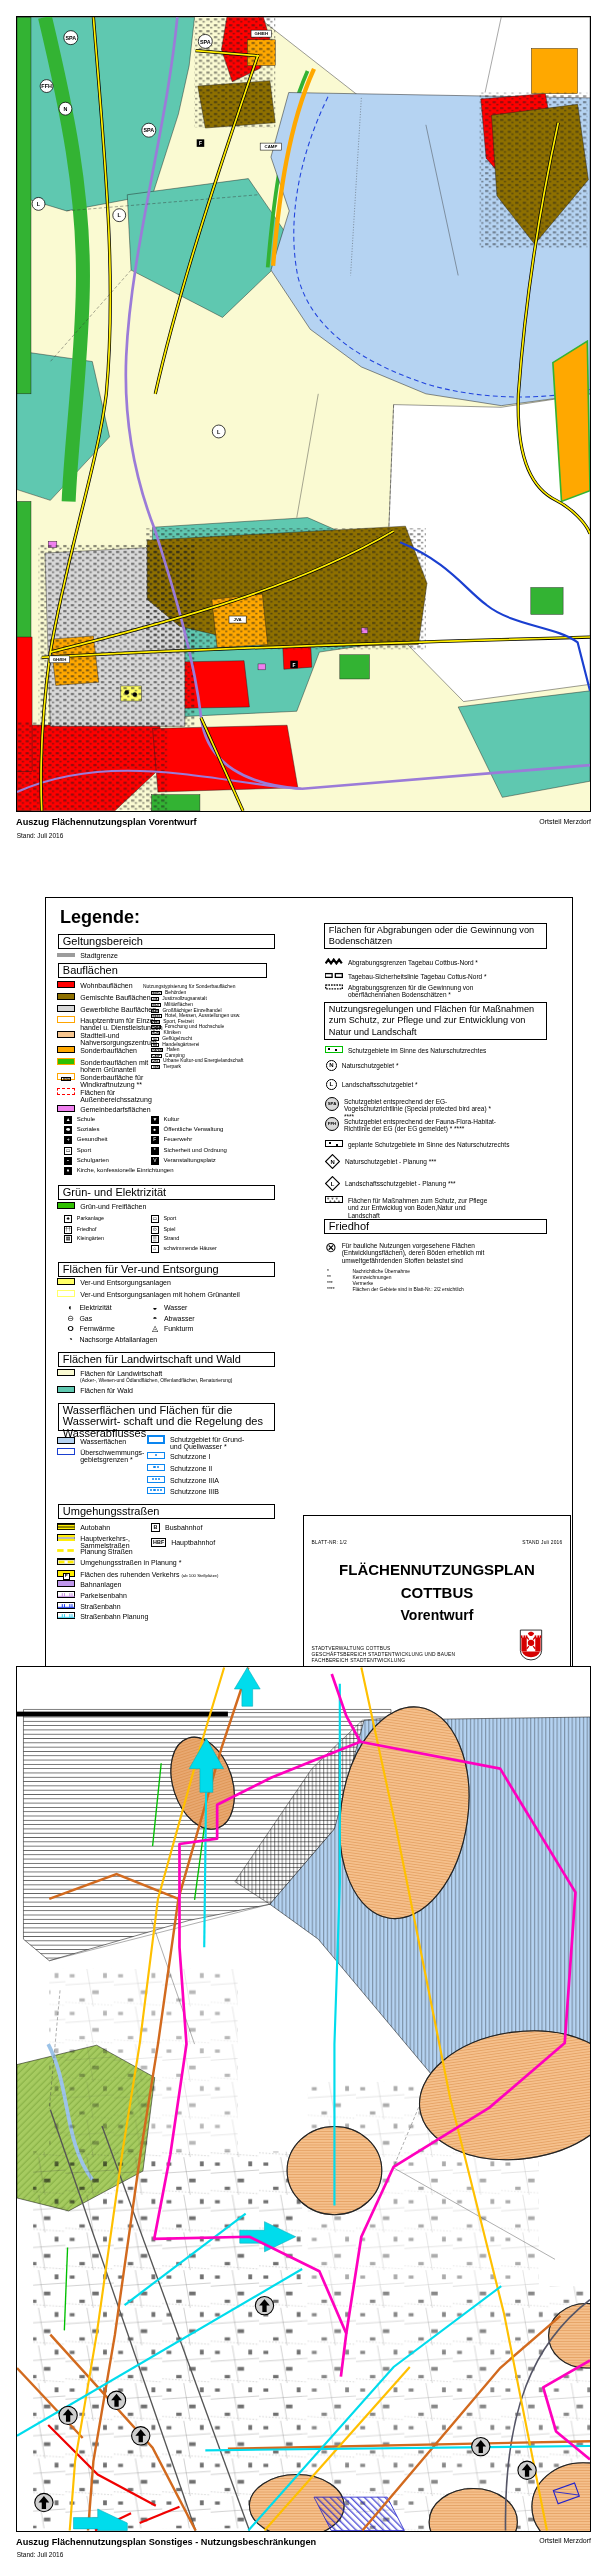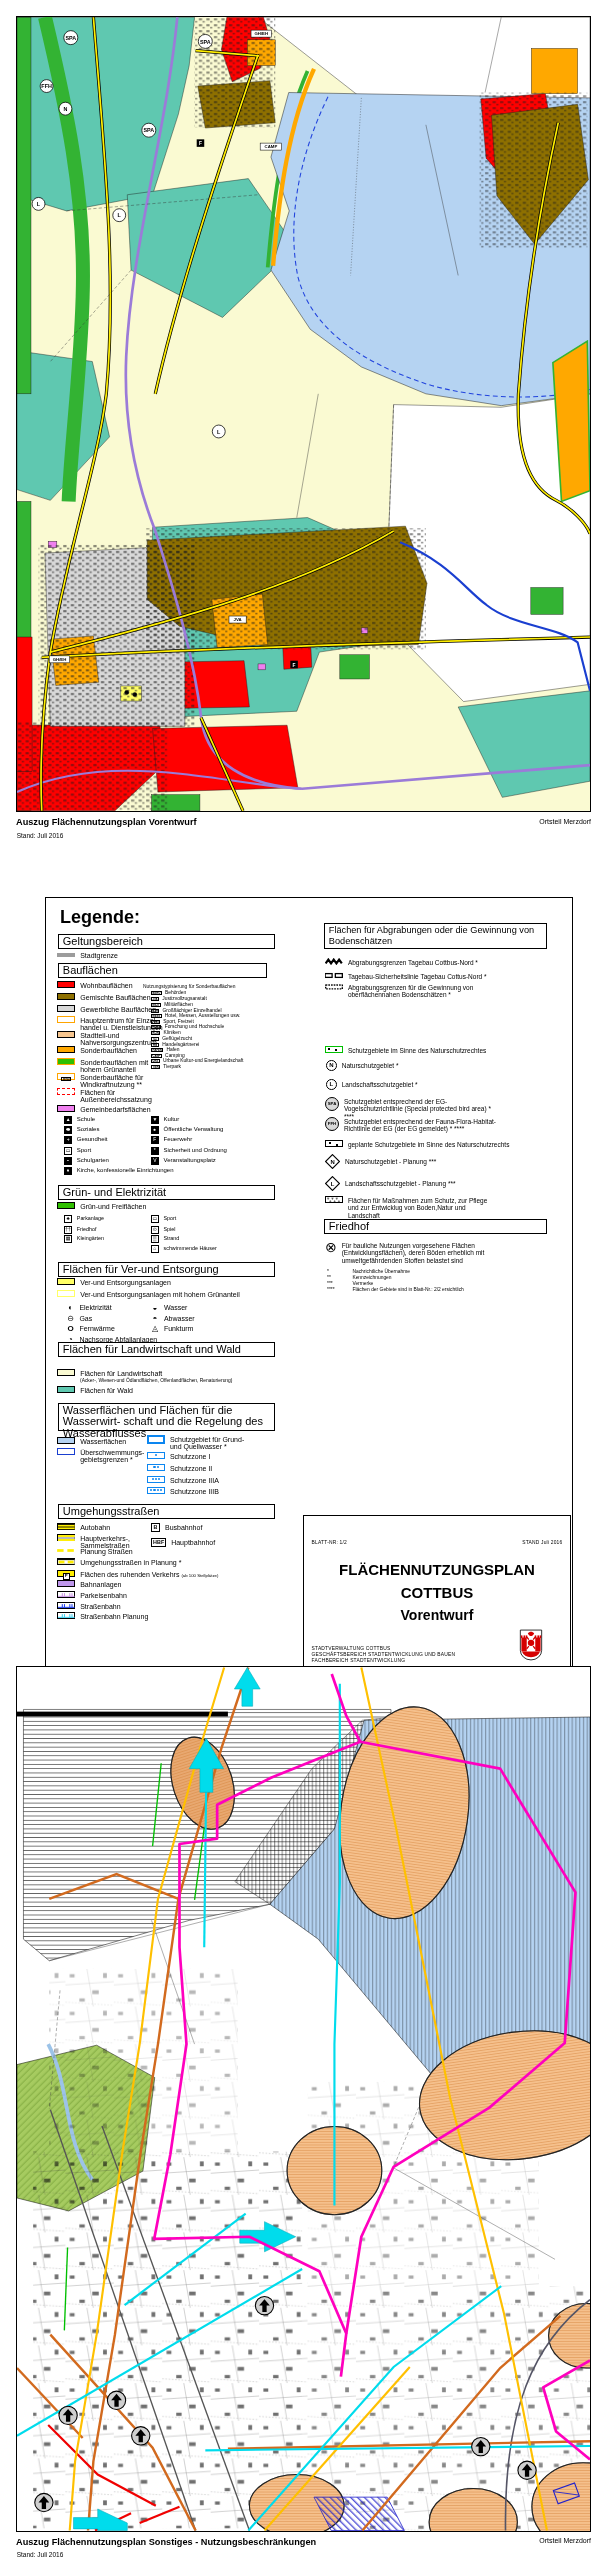--- a/index.html
+++ b/index.html
@@ -426,21 +426,21 @@
       </div>
     <div class="row" style="left:105px;top:417px;">
         <span class="icon-circ">◓</span>
         <span>Abwasser</span>
       </div>
     <div class="row" style="left:105px;top:427px;">
         <span class="icon-circ">◬</span>
         <span>Funkturm</span>
       </div>
 
-    <div class="secbox" style="left:12px;top:444px;width:217px;">Flächen für Landwirtschaft und Wald</div>
+    <div class="secbox" style="left:12px;top:454px;width:217px;">Flächen für Landwirtschaft und Wald</div>
     <div class="row" style="left:11.3px;top:471px;">
       <span class="sw" style="background: rgb(250, 250, 210);"></span>
       <span class="lbl">Flächen für Landwirtschaft</span>
     </div>
     <div class="row fineline" style="left:34px;top:480px;">
         <span>(Acker-, Wiesen-und Ödlandflächen, Offenlandflächen, Renaturierung)</span>
       </div>
     <div class="row" style="left:11.3px;top:488px;">
       <span class="sw" style="background: rgb(95, 200, 176);"></span>
       <span class="lbl">Flächen für Wald</span>
@@ -574,20 +574,21 @@
       <span class="lbl">Tagebau-Sicherheitslinie Tagebau Cottus-Nord *</span>
     </div>
     <div class="row" style="left:279px;top:85px;font-size:6.5px;">
       <span class="sw" style="border:none;"><svg width="18" height="7" viewBox="0 0 33 13">
             <rect x="1" y="4" width="31" height="7" fill="none" stroke="#000" stroke-width="2.6" stroke-dasharray="3 2"></rect>
             <line x1="2" y1="3" x2="32" y2="3" stroke="#000" stroke-width="1.4" stroke-dasharray="1 2"></line>
           </svg></span>
       <span class="lbl lbl2" style="width:130px;">Abgrabungsgrenzen für die Gewinnung von oberflächennahen Bodenschätzen *</span>
     </div>
 
+    <div class="secbox" style="left:278px;top:104px;width:223px;font-size:9.2px;line-height:11.3px;">Nutzungsregelungen und Flächen für Maßnahmen zum Schutz, zur Pflege und zur Entwicklung von Natur und Landschaft</div>
     <div class="row" style="left:279px;top:148px;font-size:6.5px;">
       <span class="sw" style="border:1.6px solid #00C000;">
           <span class="sqdot" style="left:2.2px;top:0.5px;"></span>
           <span class="sqdot" style="left:8.6px;top:2.2px;"></span>
         </span>
       <span class="lbl">Schutzgebiete im Sinne des Naturschutzrechtes</span>
     </div>
     <div class="row" style="left:280px;top:162px;font-size:6.5px;">
       <span class="nl-circ">N</span>
       <span class="lbl" style="padding-top:2.2px;">Naturschutzgebiet *</span>

